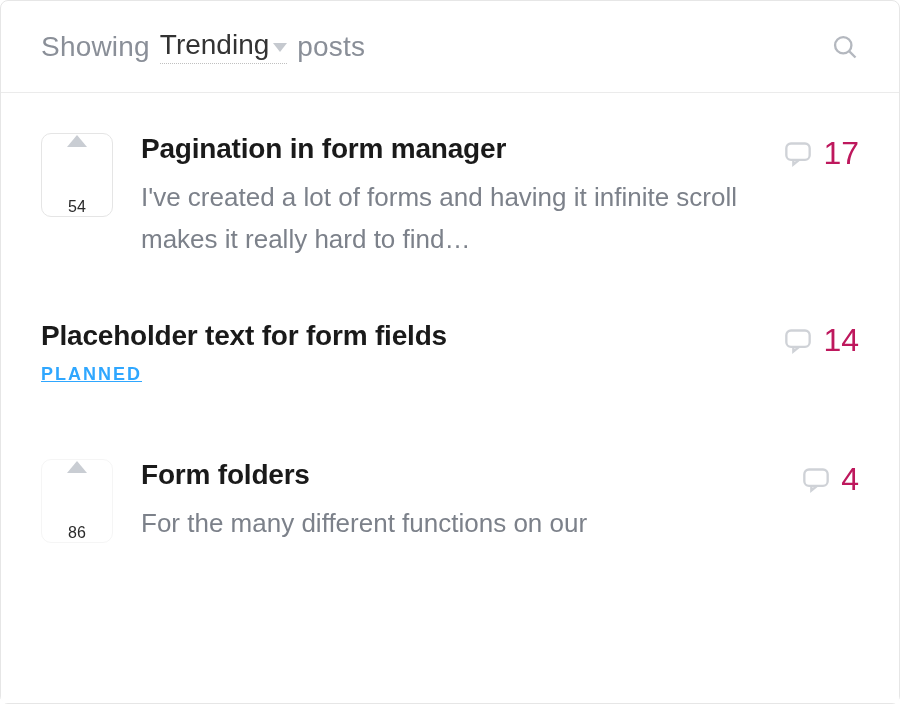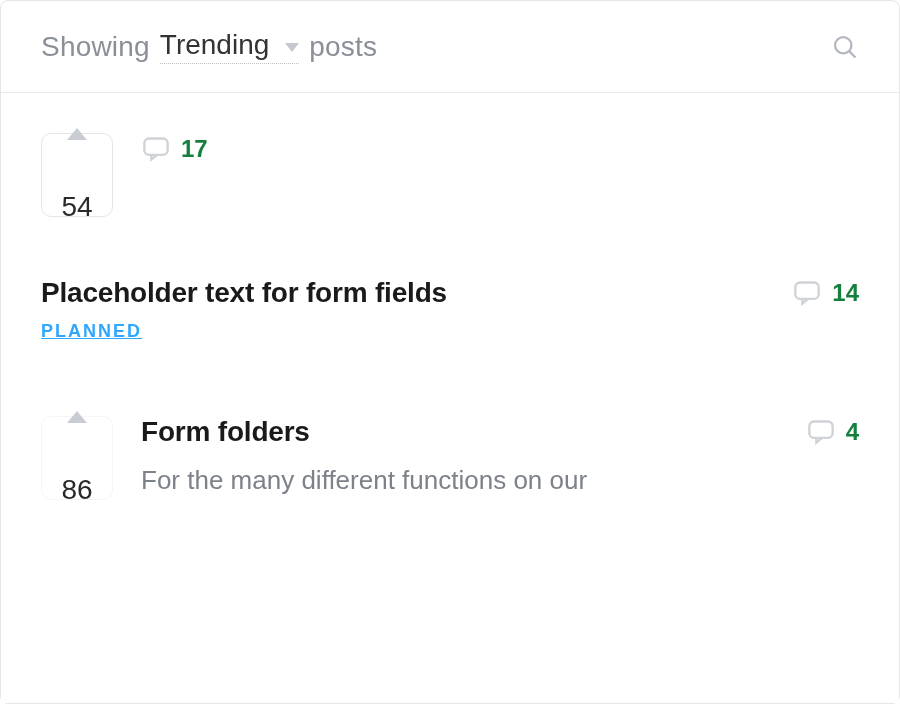--- a/index.html
+++ b/index.html
@@ -39,21 +39,21 @@
   }
   .trending-select {
     display: inline-flex;
     align-items: center;
     font-size: 28px;
     color: #333;
     font-weight: 400;
     margin: 0 10px;
     border-bottom: 1px dotted #c0c0c0;
     padding-bottom: 2px;
-    gap: 16px;
+    gap: 4px;
     cursor: pointer;
   }
   .trending-select .caret {
     width: 0;
     height: 0;
     border-left: 7px solid transparent;
     border-right: 7px solid transparent;
     border-top: 9px solid #c5c9cf;
     margin-top: 4px;
   }
@@ -98,21 +98,21 @@
     flex-shrink: 0;
   }
   .vote-box .up-arrow {
     width: 0;
     height: 0;
     border-left: 10px solid transparent;
     border-right: 10px solid transparent;
     border-bottom: 12px solid #c9cdd3;
   }
   .vote-box .count {
-    font-size: 28px;
+    font-size: 16px;
     color: #2a2a2a;
     font-weight: 400;
     margin-top: 45px;
   }
   .post-body {
     flex: 1;
     min-width: 0;
   }
   .post-title {
     font-size: 28px;
@@ -152,23 +152,23 @@
     height: 28px;
   }
   .comment-icon svg {
     width: 30px;
     height: 28px;
     stroke: #cfd2d7;
     fill: none;
     stroke-width: 2;
   }
   .comment-count {
-    font-size: 24px;
-    color: #15803d;
-    font-weight: 700;
+    font-size: 32px;
+    color: #be185d;
+    font-weight: 400;
   }
 
   
   .fade {
     position: absolute;
     left: 0;
     right: 0;
     bottom: 0;
     height: 110px;
     background: linear-gradient(to bottom, rgba(255,255,255,0), rgba(255,255,255,1));
@@ -198,20 +198,24 @@
     </span>
   </div>
 
   <div class="posts">
 
     <div class="post">
       <div class="vote-box">
         <div class="up-arrow"></div>
         <div class="count">54</div>
       </div>
+      <div class="post-body">
+        <div class="post-title">Pagination in form manager</div>
+        <div class="post-excerpt">I've created a lot of forms and having it infinite scroll makes it really hard to find…</div>
+      </div>
       <div class="comments">
         <span class="comment-icon">
           <svg viewBox="0 0 24 24">
               <rect x="2" y="3" width="20" height="14" rx="4"></rect>
               <path d="M8 17 L8 21 L13 17"></path>
             </svg>
         </span>
         <span class="comment-count">17</span>
       </div>
     </div>

